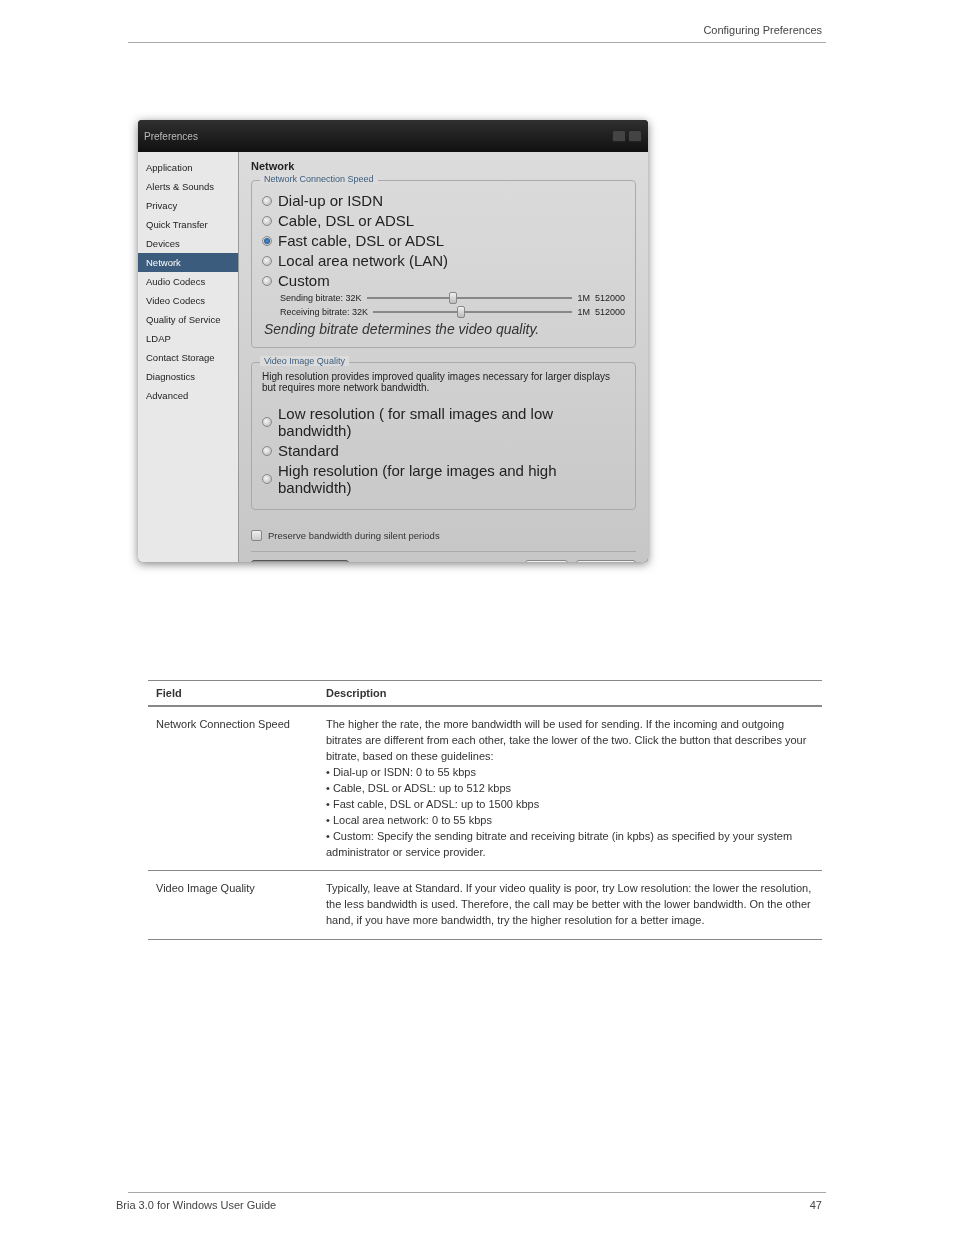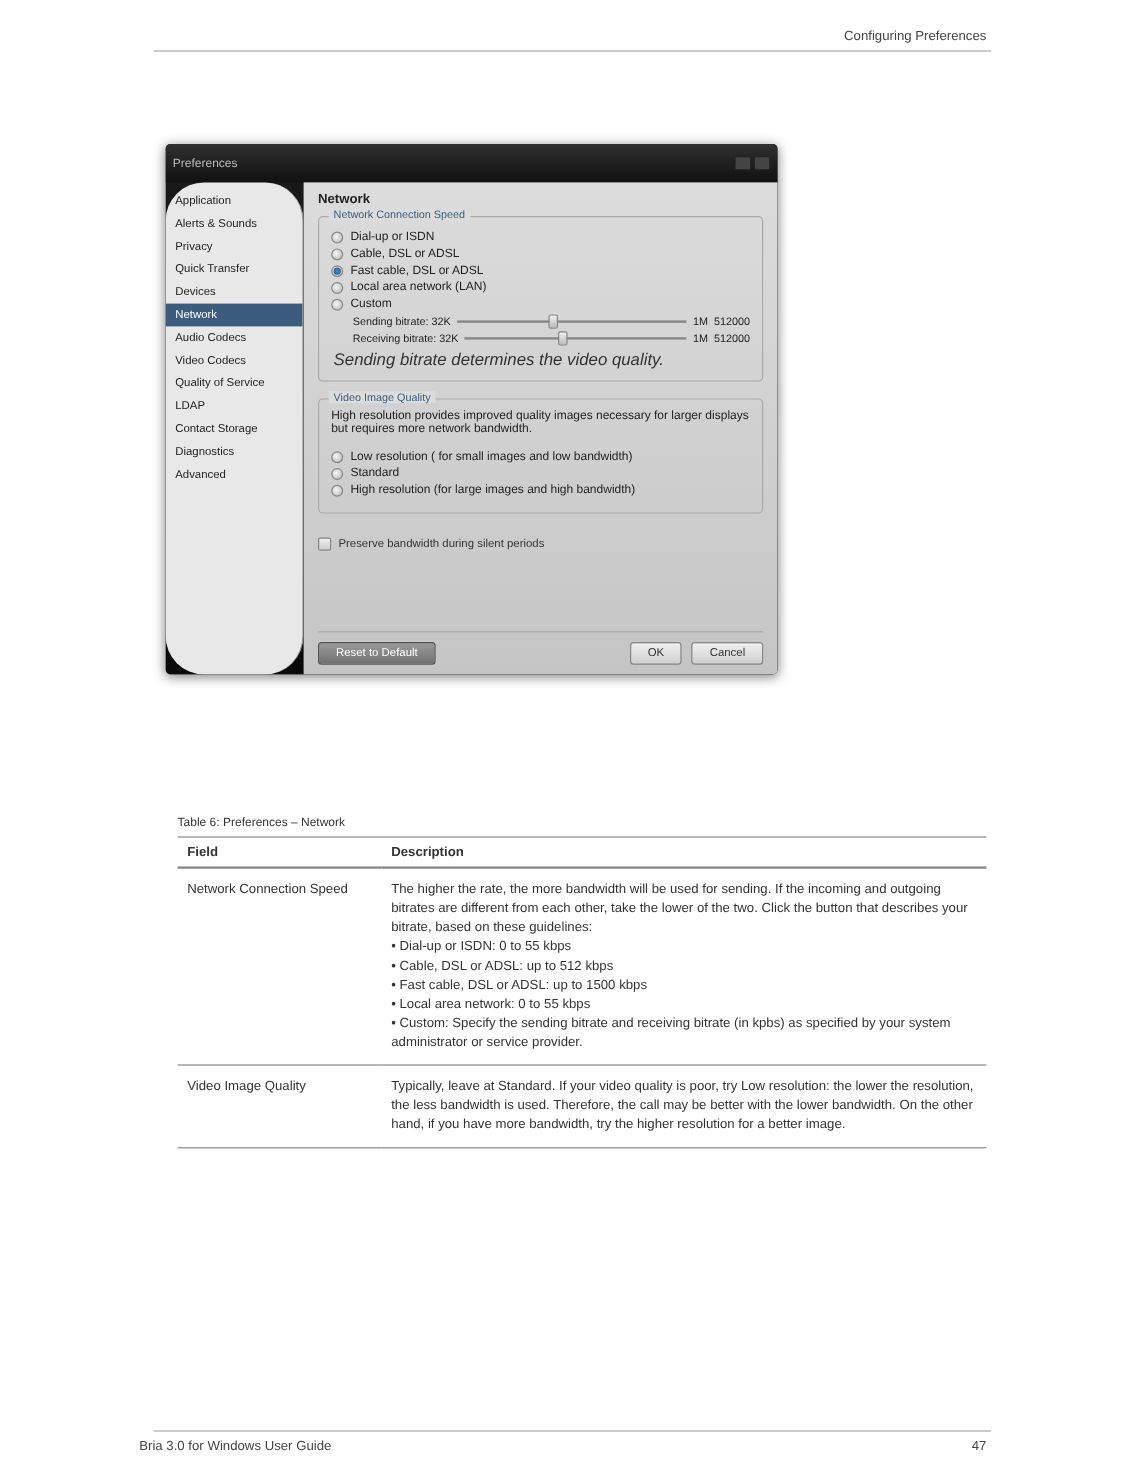--- a/index.html
+++ b/index.html
@@ -72,25 +72,24 @@
   .titlebar-icons { display: flex; gap: 2px; }
   .titlebar-icons span {
     width: 14px; height: 12px;
     background: #444;
     border: 1px solid #222;
     border-radius: 2px;
     display: inline-block;
   }
   .shot-body { display: flex; flex: 1; }
   .sidebar {
-    width: 115px;
+    width: 101px;
     background: #e8e8e8;
     border-right: 1px solid #999;
     padding: 6px 0;
-    border-radius: 32px;
   }
   .sidebar-item {
     padding: 4px 8px;
     font-size: 9.5px;
     color: #222;
     cursor: pointer;
   }
   .sidebar-item.active {
     background: #3b5c7d;
     color: #fff;
@@ -121,21 +120,21 @@
     left: 8px;
     background: linear-gradient(#dcdcdc,#dcdcdc);
     padding: 0 4px;
     font-size: 9px;
     color: #3b5c7d;
   }
   .radio-row {
     display: flex;
     align-items: center;
     gap: 6px;
-    font-size: 10px;
+    font-size: 15px;
     color: #222;
     margin: 3px 0;
   }
   .radio-dot {
     width: 10px; height: 10px;
     border-radius: 50%;
     background: radial-gradient(circle at 40% 40%, #f8f8f8, #b0b0b0);
     border: 1px solid #888;
     flex-shrink: 0;
     position: relative;
@@ -357,21 +356,20 @@
         <div class="btn dark">Reset to Default</div>
         <div class="spacer"></div>
         <div class="btn">OK</div>
         <div class="btn">Cancel</div>
       </div>
     </div>
   </div>
 </div>
 
 <div class="fields-table">
-  <div class="table-caption">Table 6: Preferences – Network</div>
   <table class="fields">
     <thead>
       <tr>
         <th>Field</th>
         <th>Description</th>
       </tr>
     </thead>
     <tbody>
       <tr>
         <td class="col-field">Network Connection Speed</td>

